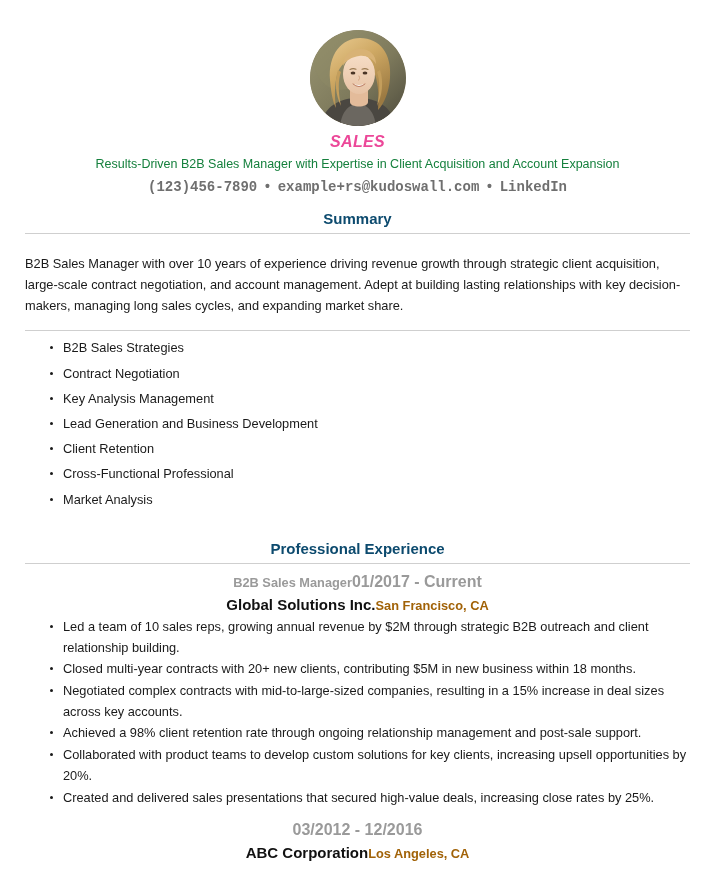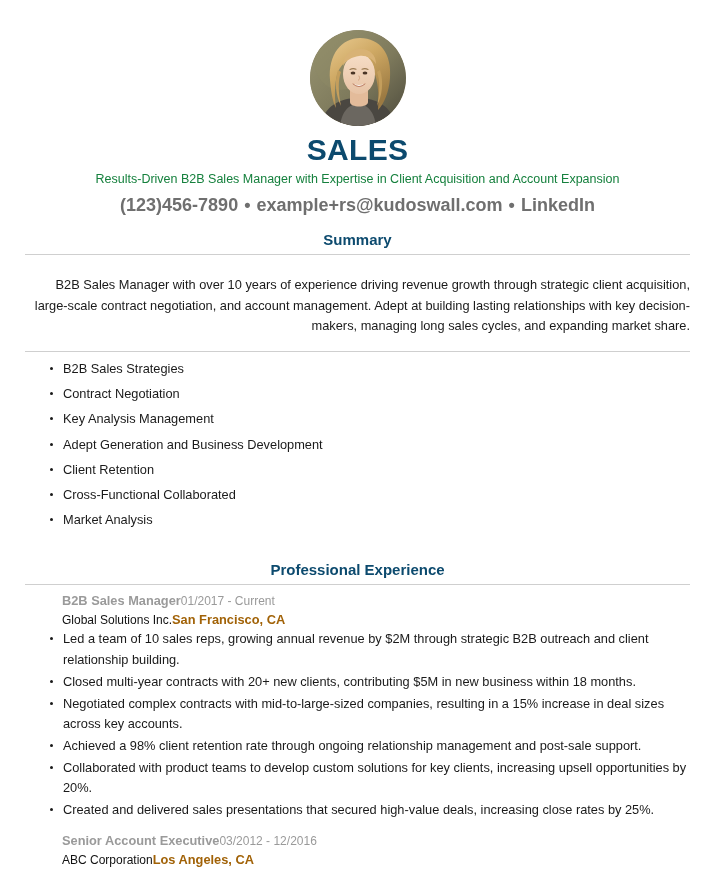--- a/index.html
+++ b/index.html
@@ -32,39 +32,41 @@
     height: 96px;
     border-radius: 50%;
     margin: 0 auto;
     overflow: hidden;
     position: relative;
     background: #8c8468;
   }
   .avatar svg { display: block; width: 96px; height: 96px; }
 
   .full-name {
-    font-size: 30px;
+    font-size: 16px;
     font-weight: bold;
     letter-spacing: 0.3px;
-    color: #0c4a6e;
+    color: #ec4899;
     margin-top: 7px;
     line-height: 1.1;
+    font-style: italic;
   }
   .headline {
     font-size: 12.5px;
     color: #15803d;
     margin-top: 6px;
     line-height: 1.25;
   }
   .contact-line {
-    font-size: 18px;
+    font-size: 14px;
     font-weight: bold;
     color: #6f6f6f;
     margin-top: 6px;
     line-height: 1.3;
+    font-family: Liberation Mono, monospace;
   }
   .contact-sep {
     display: inline-block;
     padding: 0 6px;
     color: #6f6f6f;
   }
 
   
   .section { margin-top: 14px; }
   .section-title {
@@ -79,21 +81,21 @@
     height: 1px;
     background: #cfcfcf;
     width: 100%;
   }
   .section-body { padding-top: 7px; }
 
   .summary-text {
     font-size: 12.8px;
     line-height: 1.62;
     color: #1a1a1a;
-    text-align: right;
+    text-align: left;
   }
 
   
   ul.bullets {
     margin: 0;
     padding-left: 38px;
     list-style: none;
   }
   ul.bullets li {
     position: relative;
@@ -114,39 +116,38 @@
     background: #1a1a1a;
   }
   ul.skills li { margin-bottom: 4.5px; }
   ul.duties li { margin-bottom: 1px; }
 
   
   .job { margin-bottom: 4px; }
   .job + .job { margin-top: 10px; }
   .job-row {
     display: flex;
-    justify-content: flex-start;
+    justify-content: center;
     align-items: baseline;
     line-height: 1.5;
-    margin-left: 37px;
   }
   .job-title {
     font-size: 12.8px;
     font-weight: bold;
     color: #9a9a9a;
   }
   .job-dates {
-    font-size: 12px;
-    font-weight: normal;
+    font-size: 16px;
+    font-weight: bold;
     color: #9a9a9a;
     white-space: nowrap;
   }
   .job-company {
-    font-size: 12px;
-    font-weight: normal;
+    font-size: 15px;
+    font-weight: bold;
     color: #111111;
   }
   .job-location {
     font-size: 12.8px;
     font-weight: bold;
     color: #a16207;
     white-space: nowrap;
   }
   .job-duties { margin-top: 3px; }
   .exp-body { padding-top: 6px; }
@@ -228,23 +229,23 @@
     </div>
   </div>
 
   <div class="section">
     <div class="section-rule"></div>
     <div class="section-body">
       <ul class="bullets skills">
         <li>B2B Sales Strategies</li>
         <li>Contract Negotiation</li>
         <li>Key Analysis Management</li>
-        <li>Adept Generation and Business Development</li>
+        <li>Lead Generation and Business Development</li>
         <li>Client Retention</li>
-        <li>Cross-Functional Collaborated</li>
+        <li>Cross-Functional Professional</li>
         <li>Market Analysis</li>
       </ul>
     </div>
   </div>
 
   <div class="section" style="margin-top:30px;">
     <div class="section-title">Professional Experience</div>
     <div class="section-rule"></div>
 
     <div class="exp-body">
@@ -263,21 +264,20 @@
           <li>Closed multi-year contracts with 20+ new clients, contributing $5M in new business within 18 months.</li>
           <li>Negotiated complex contracts with mid-to-large-sized companies, resulting in a 15% increase in deal sizes across key accounts.</li>
           <li>Achieved a 98% client retention rate through ongoing relationship management and post-sale support.</li>
           <li>Collaborated with product teams to develop custom solutions for key clients, increasing upsell opportunities by 20%.</li>
           <li>Created and delivered sales presentations that secured high-value deals, increasing close rates by 25%.</li>
         </ul>
       </div>
 
       <div class="job">
         <div class="job-row">
-          <span class="job-title">Senior Account Executive</span>
           <span class="job-dates">03/2012 - 12/2016</span>
         </div>
         <div class="job-row">
           <span class="job-company">ABC Corporation</span>
           <span class="job-location">Los Angeles, CA</span>
         </div>
 
       </div>
 
     </div>

